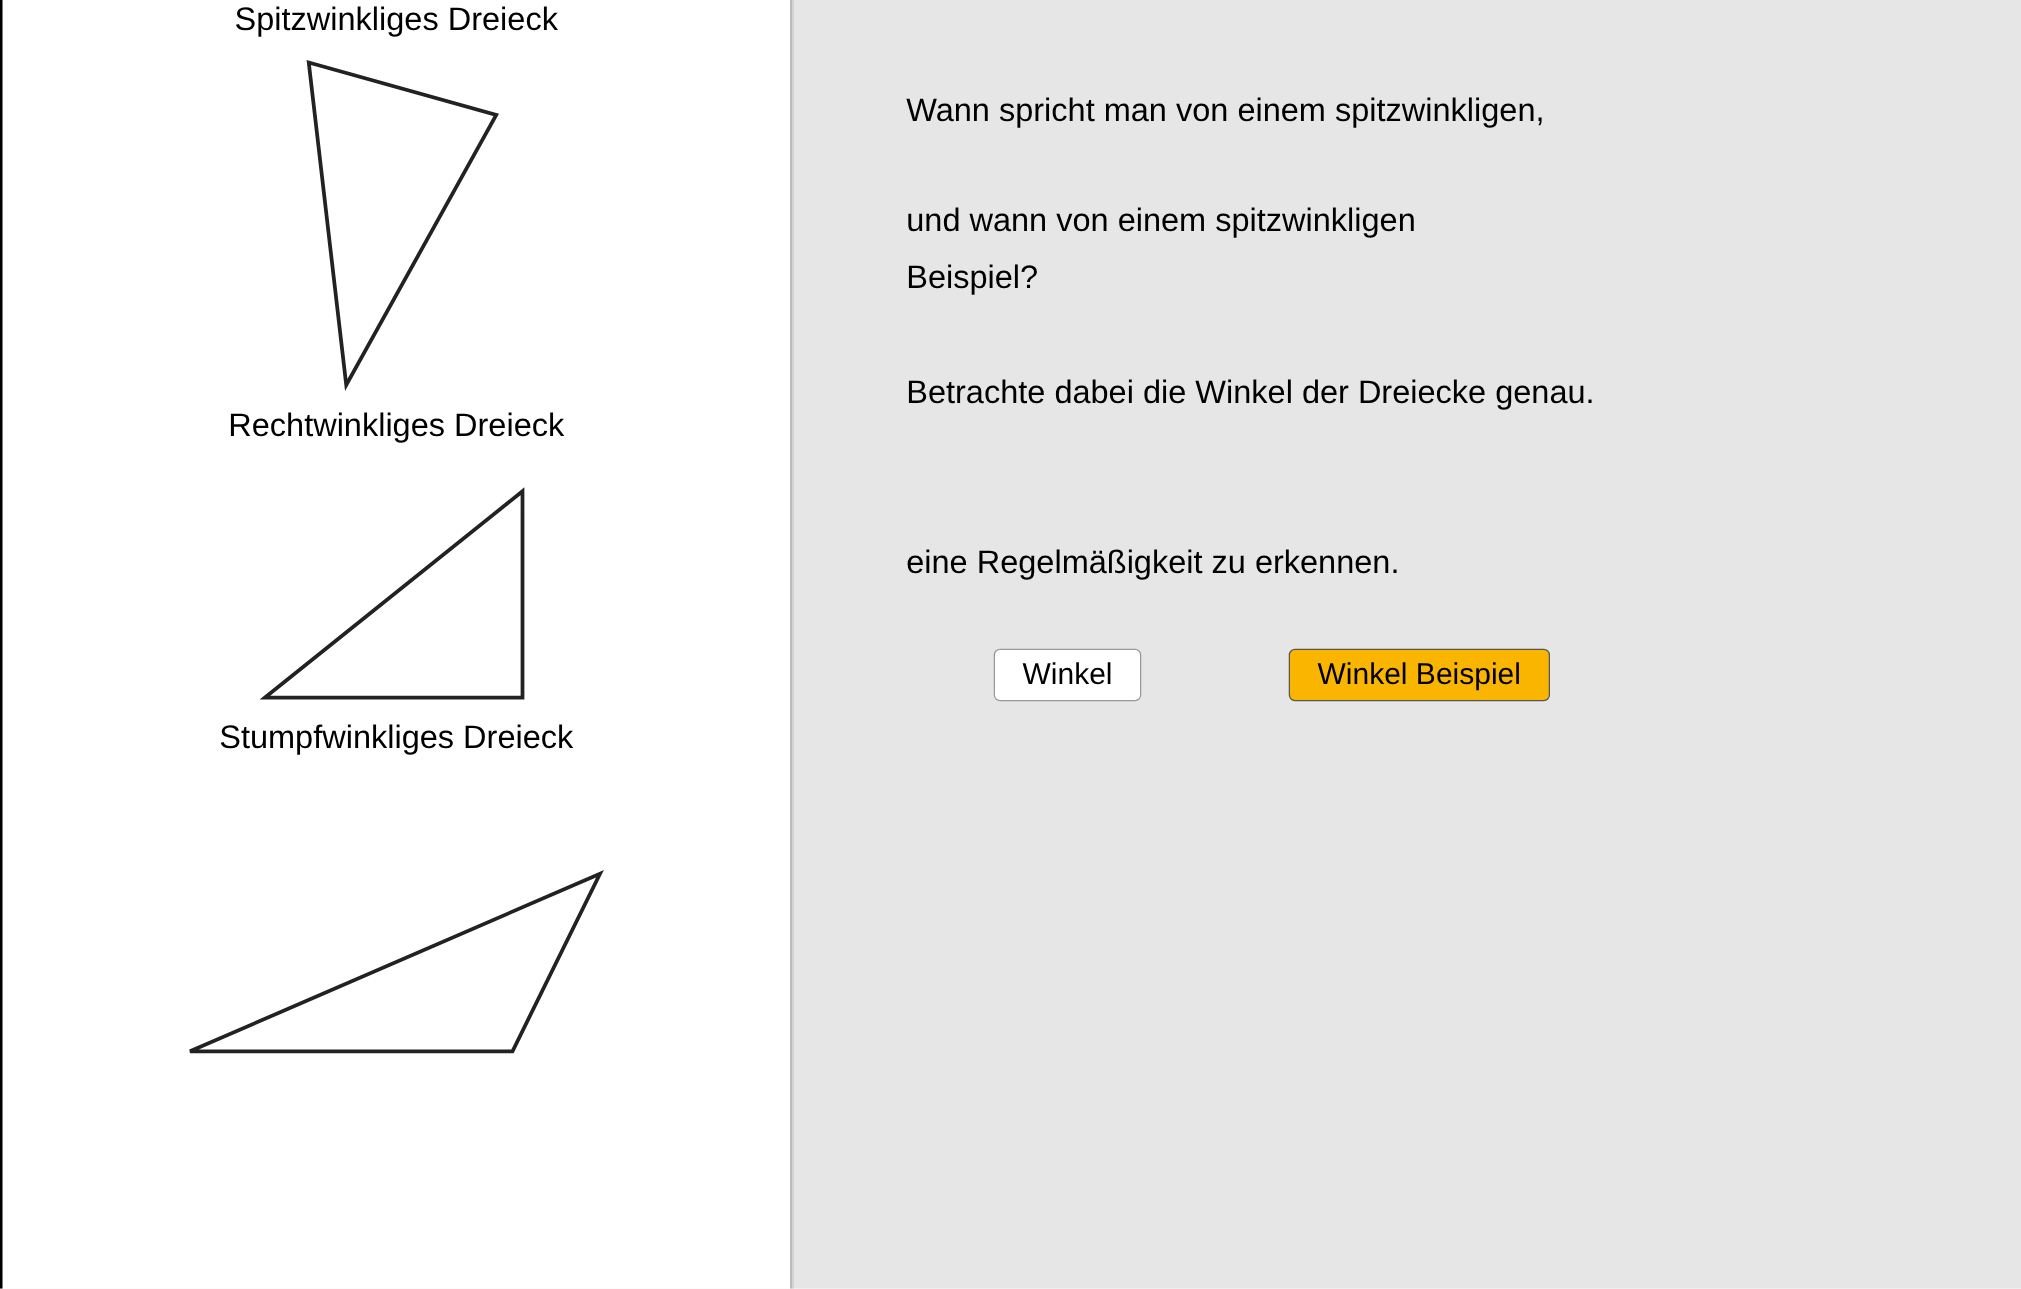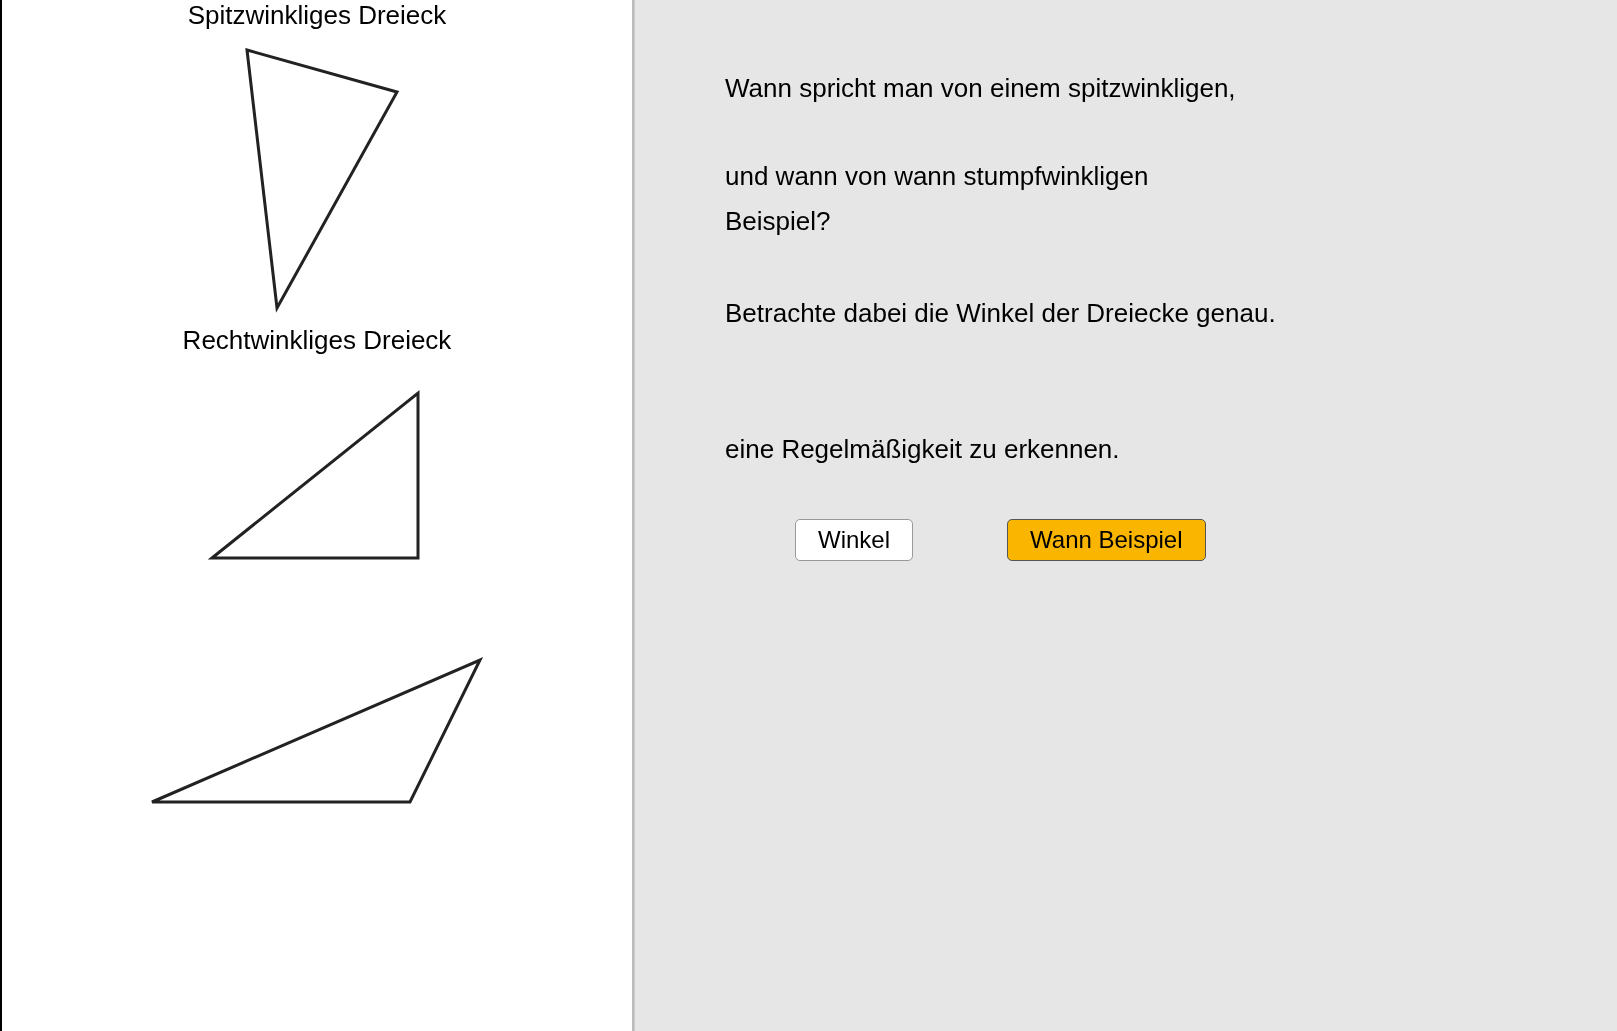--- a/index.html
+++ b/index.html
@@ -44,21 +44,21 @@
       justify-content: center;
     }
     .instruction-text {
       font-size: 26px;
       color: #000;
       line-height: 1.7;
       margin-bottom: 48px;
     }
     .buttons-row {
       display: flex;
-      gap: 94px;
+      gap: 118px;
       margin-top: 40px;
       padding-left: 70px;
     }
     .btn {
       font-size: 24px;
       padding: 6px 22px;
       border-radius: 5px;
       cursor: pointer;
       font-family: Arial, Helvetica, sans-serif;
     }
@@ -90,38 +90,39 @@
     </svg>
   </div>
 
   <div class="triangle-label">Rechtwinkliges Dreieck</div>
   <div class="triangle-box" style="height:210px; padding-top:20px;">
     <svg width="230" height="185">
       <polygon points="10,175 216,10 216,175"></polygon>
     </svg>
   </div>
 
+  <div class="triangle-label" style="margin-top:4px;">Stumpfwinkliges Dreieck</div>
   <div class="triangle-box" style="height:280px; padding-top:80px; align-items:flex-start;">
     <svg width="350" height="165">
       <polygon points="10,152 338,10 268,152"></polygon>
     </svg>
   </div>
 </div>
 
 <div class="right-panel">
   <div class="instruction-text">
     <span>Wann spricht man von einem spitzwinkligen,</span><br>
     <br>
-    <span>und wann von wann stumpfwinkligen</span><br>
+    <span>und wann von einem spitzwinkligen</span><br>
     <span>Beispiel?</span>
   </div>
   <div class="instruction-text">
     <span>Betrachte dabei die Winkel der Dreiecke genau.</span>
   </div>
   <div class="instruction-text">
     <br>
     <span>eine Regelmäßigkeit zu erkennen.</span>
   </div>
   <div class="buttons-row">
     <button class="btn btn-white">Winkel</button>
-    <button class="btn btn-orange">Wann Beispiel</button>
+    <button class="btn btn-orange">Winkel Beispiel</button>
   </div>
 </div>
 
 </body></html>

